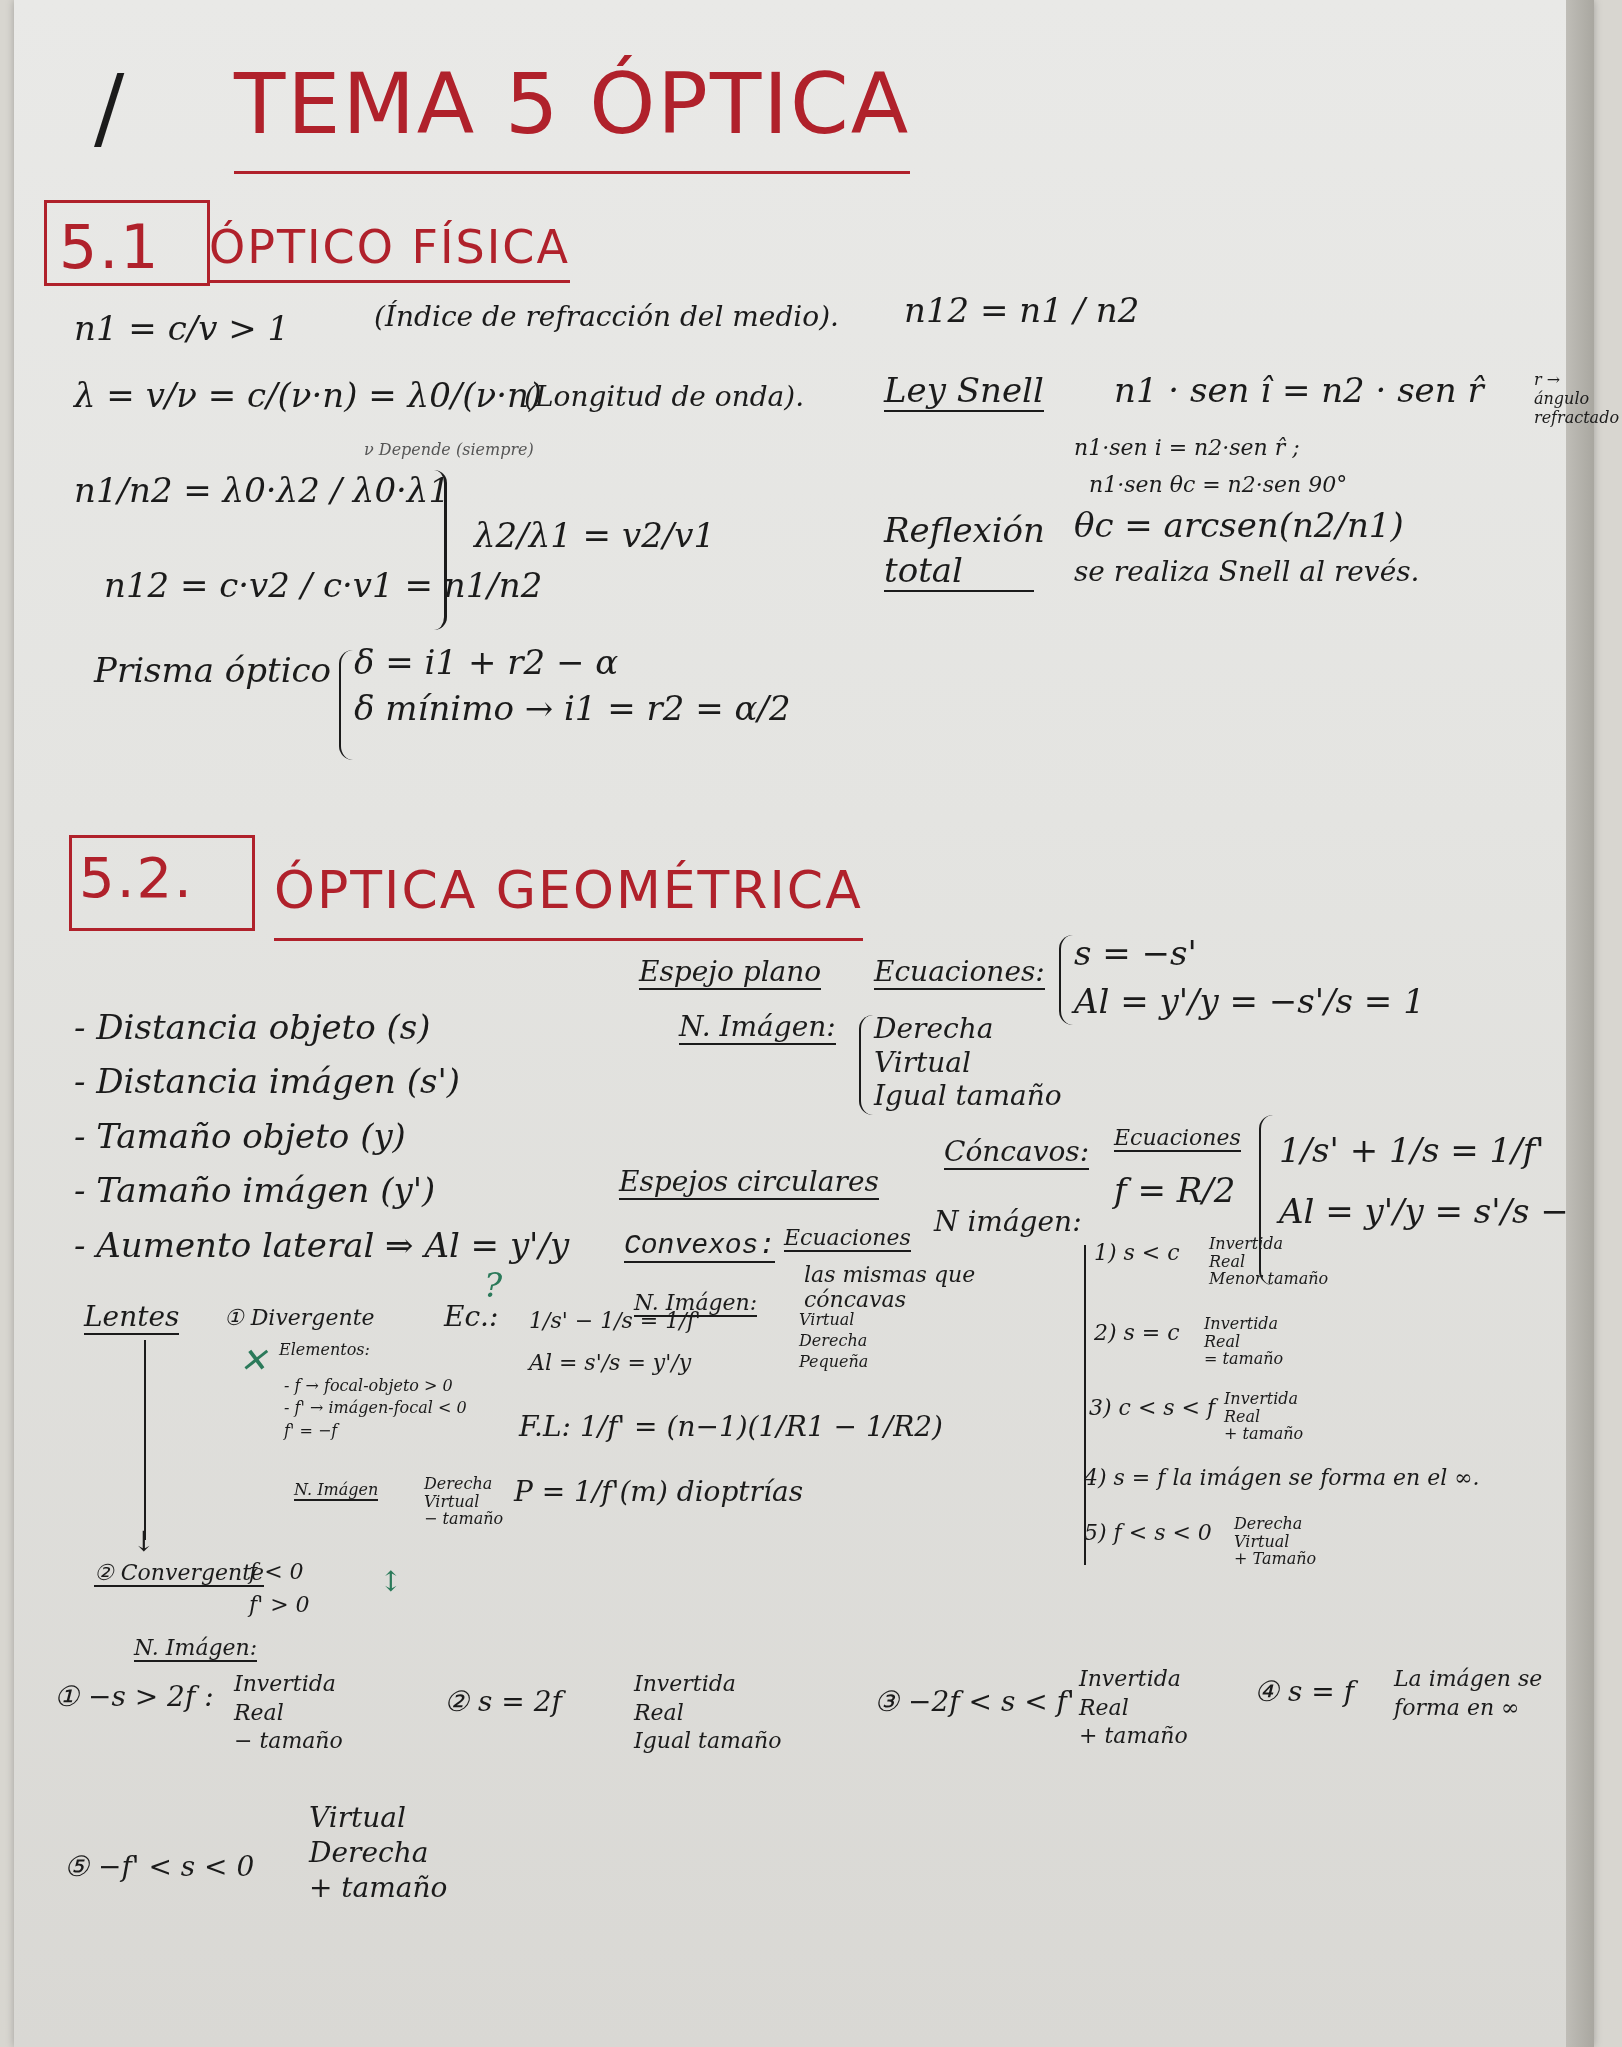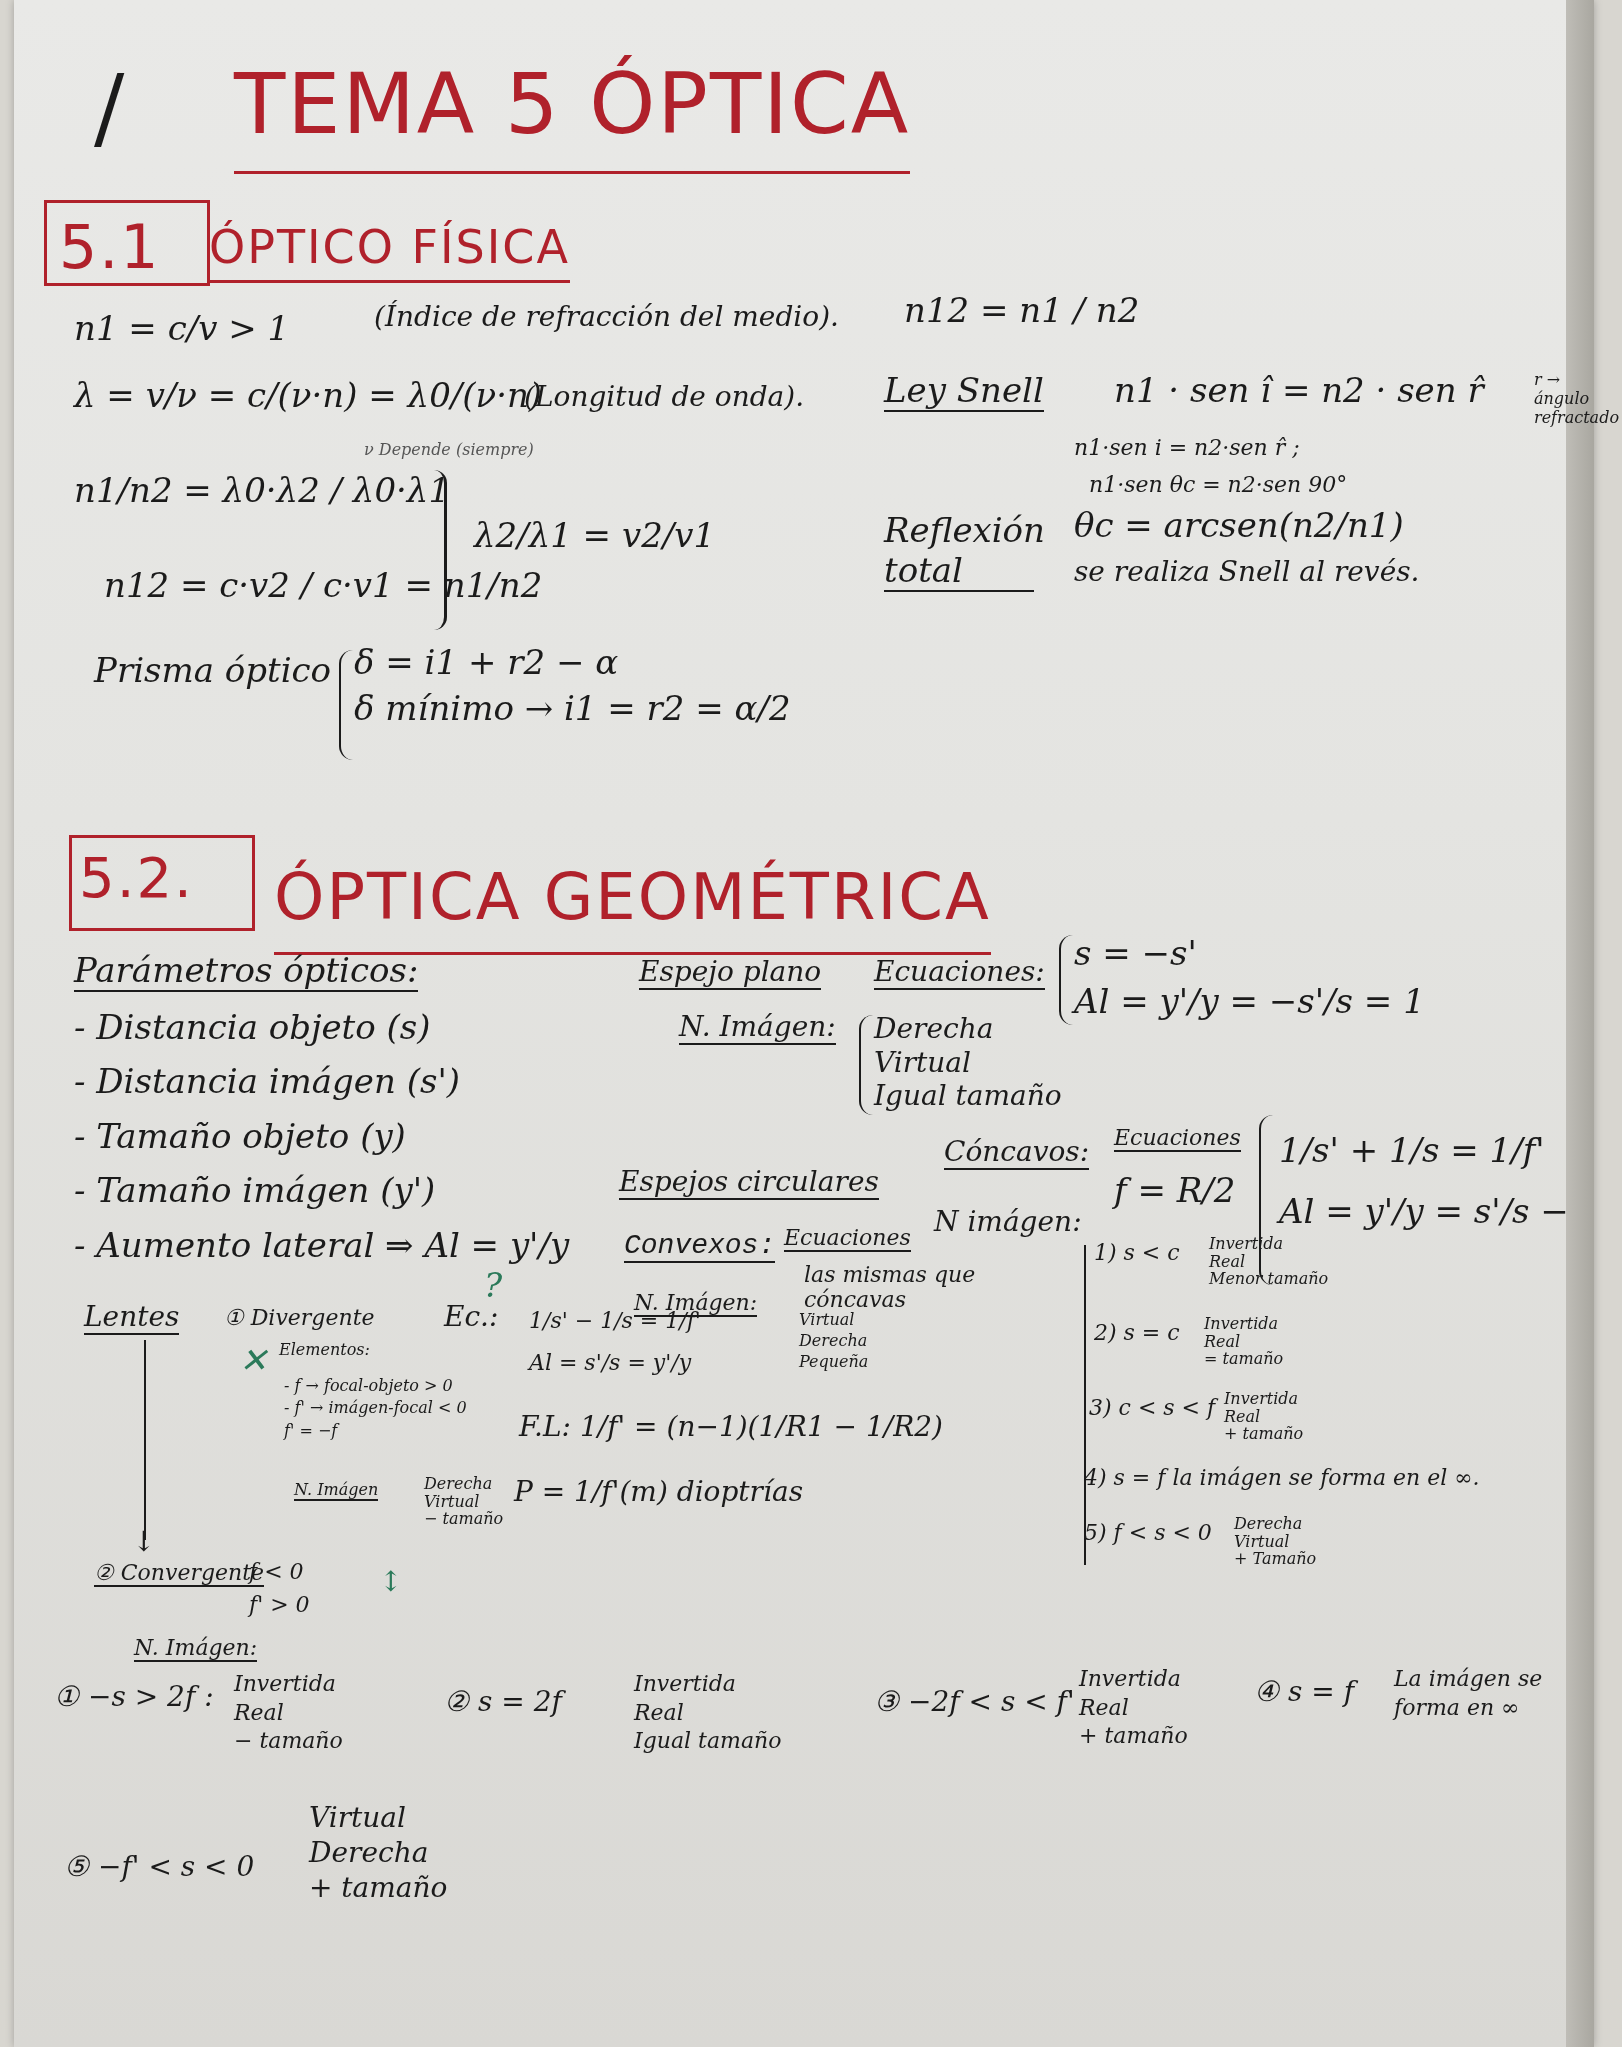--- a/index.html
+++ b/index.html
@@ -58,23 +58,22 @@
 
   <div class="t lg" style="left:80px;top:650px;">Prisma óptico</div>
   <div class="brace" style="left:325px;top:650px;width:12px;height:110px;"></div>
   <div class="t lg col" style="left:340px;top:640px;line-height:1.35;">
     <span>δ = i1 + r2 − α</span>
     <span>δ mínimo → i1 = r2 = α/2</span>
   </div>
 
   <div class="box" style="left:55px;top:835px;width:180px;height:90px;"></div>
   <div class="t red" style="left:65px;top:845px;font-size:56px;">5.2.</div>
-  <div class="t red ulr" style="left:260px;top:860px;font-size:64px;padding-bottom:18px;">ÓPTICA GEOMÉTRICA</div>
-
-  <div class="t lg ul" style="left:60px;top:950px;">Parámetros ópticos:</div>
+  <div class="t red ulr" style="left:260px;top:860px;font-size:52px;padding-bottom:18px;">ÓPTICA GEOMÉTRICA</div>
+
   <div class="t lg col" style="left:60px;top:1000px;line-height:1.6;">
     <span>- Distancia objeto (s)</span>
     <span>- Distancia imágen (s')</span>
     <span>- Tamaño objeto (y)</span>
     <span>- Tamaño imágen (y')</span>
     <span>- Aumento lateral ⇒ Al = y'/y</span>
   </div>
 
   <div class="t md ul" style="left:625px;top:955px;">Espejo plano</div>
   <div class="t md ul" style="left:860px;top:955px;">Ecuaciones:</div>

